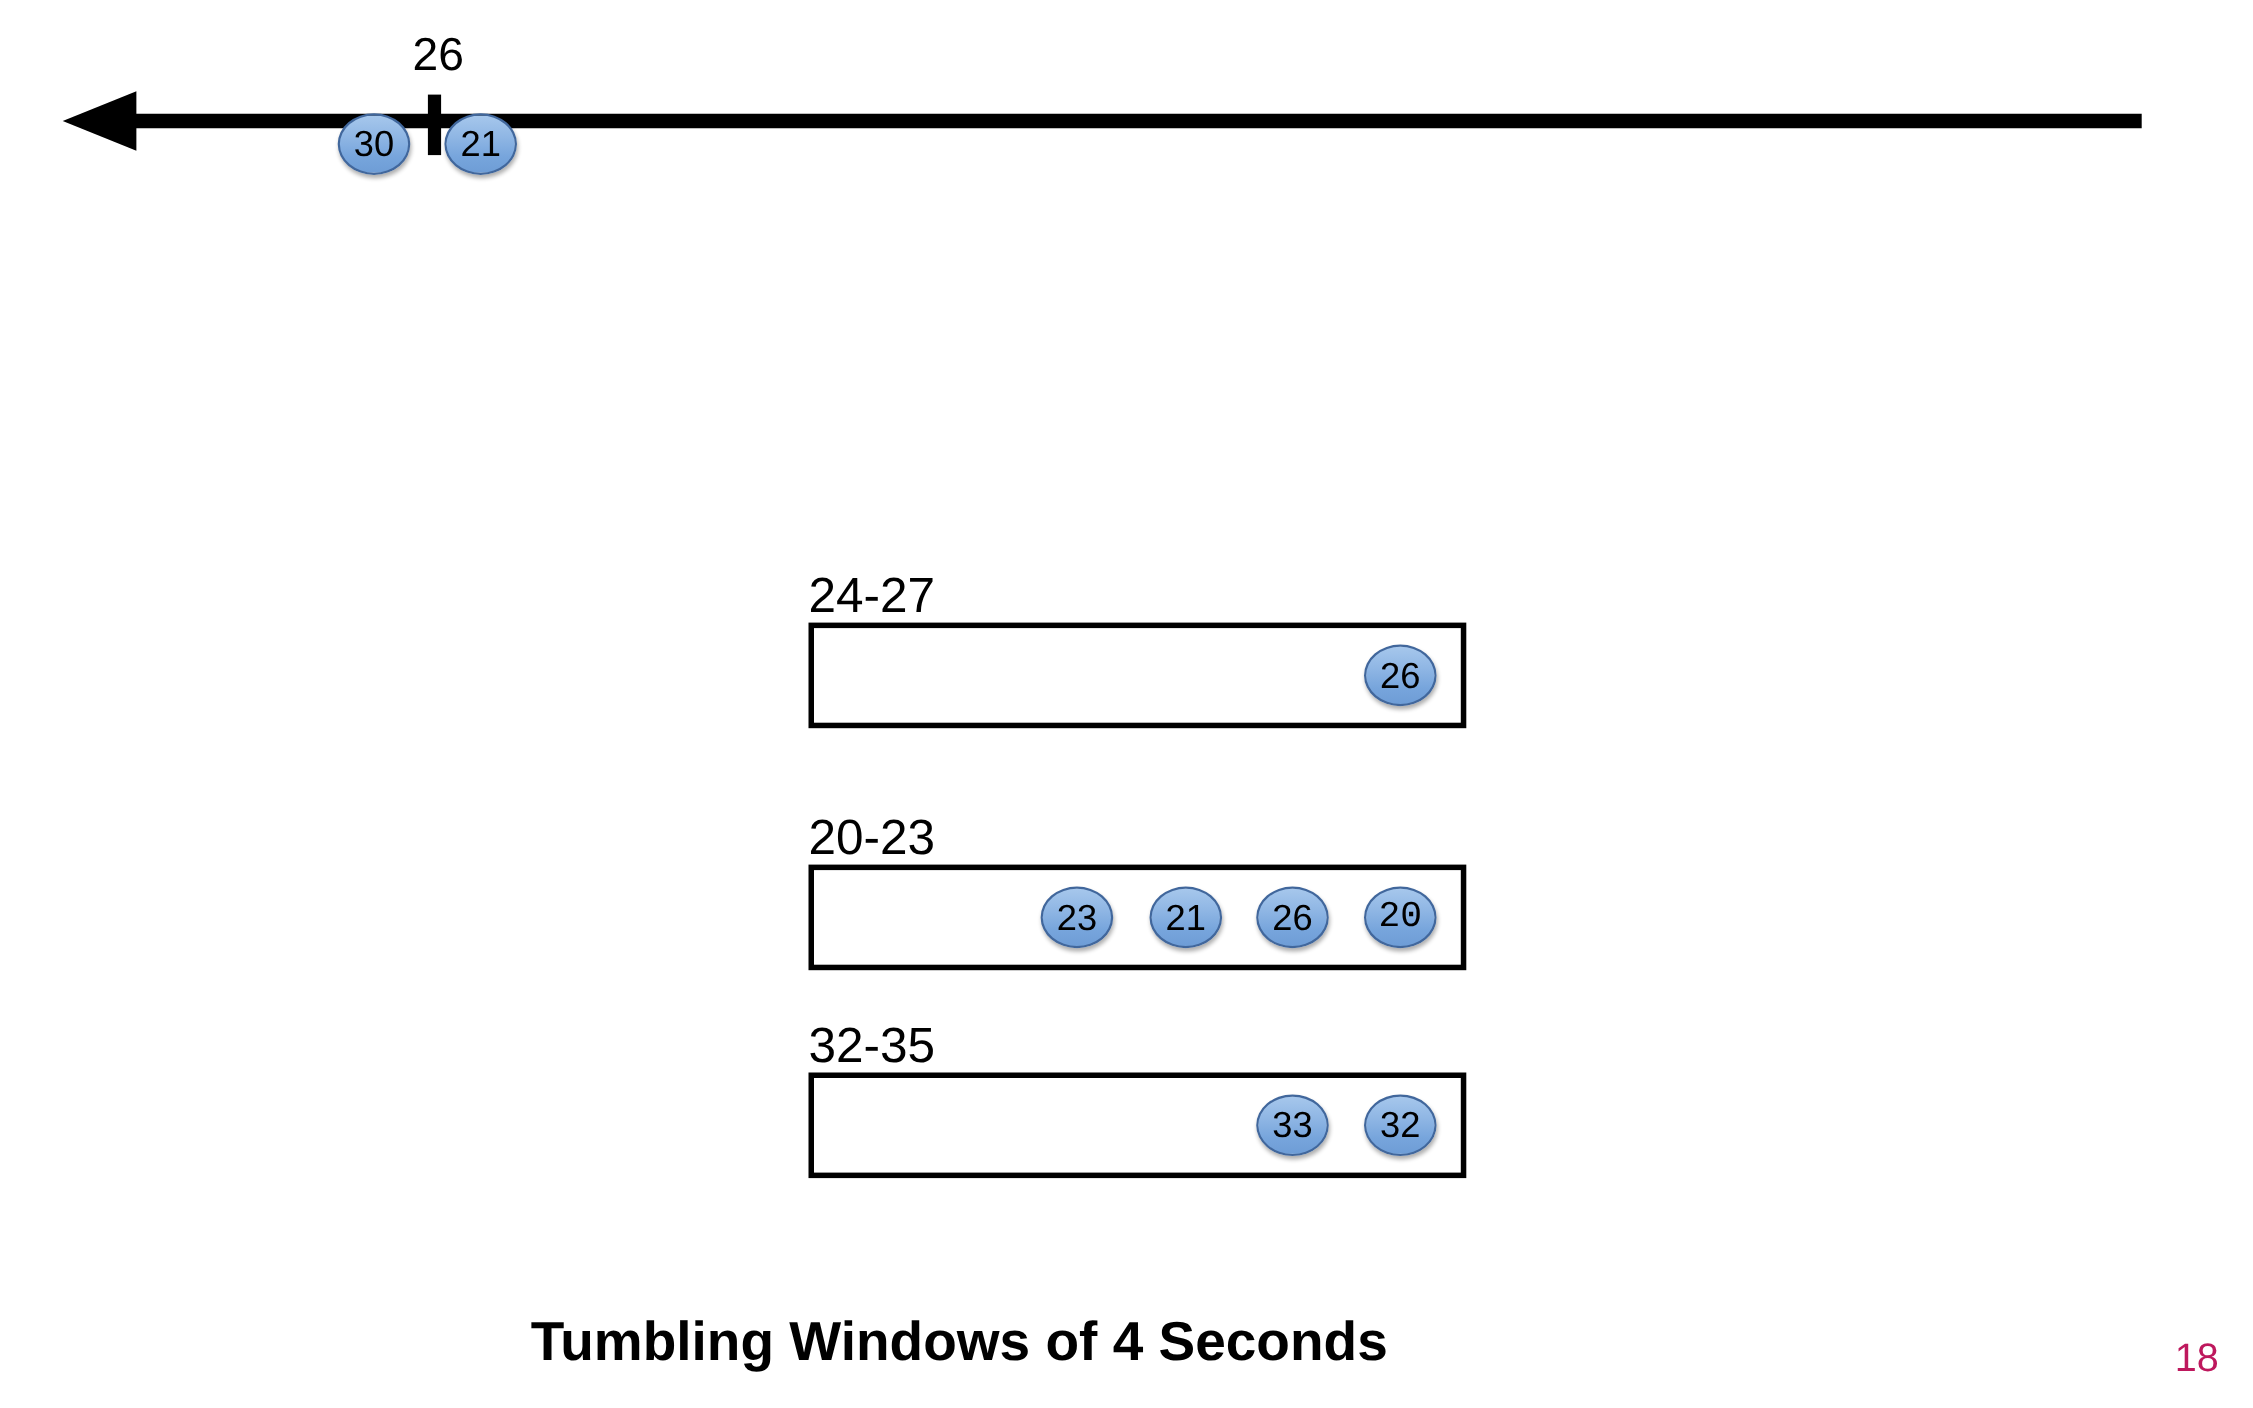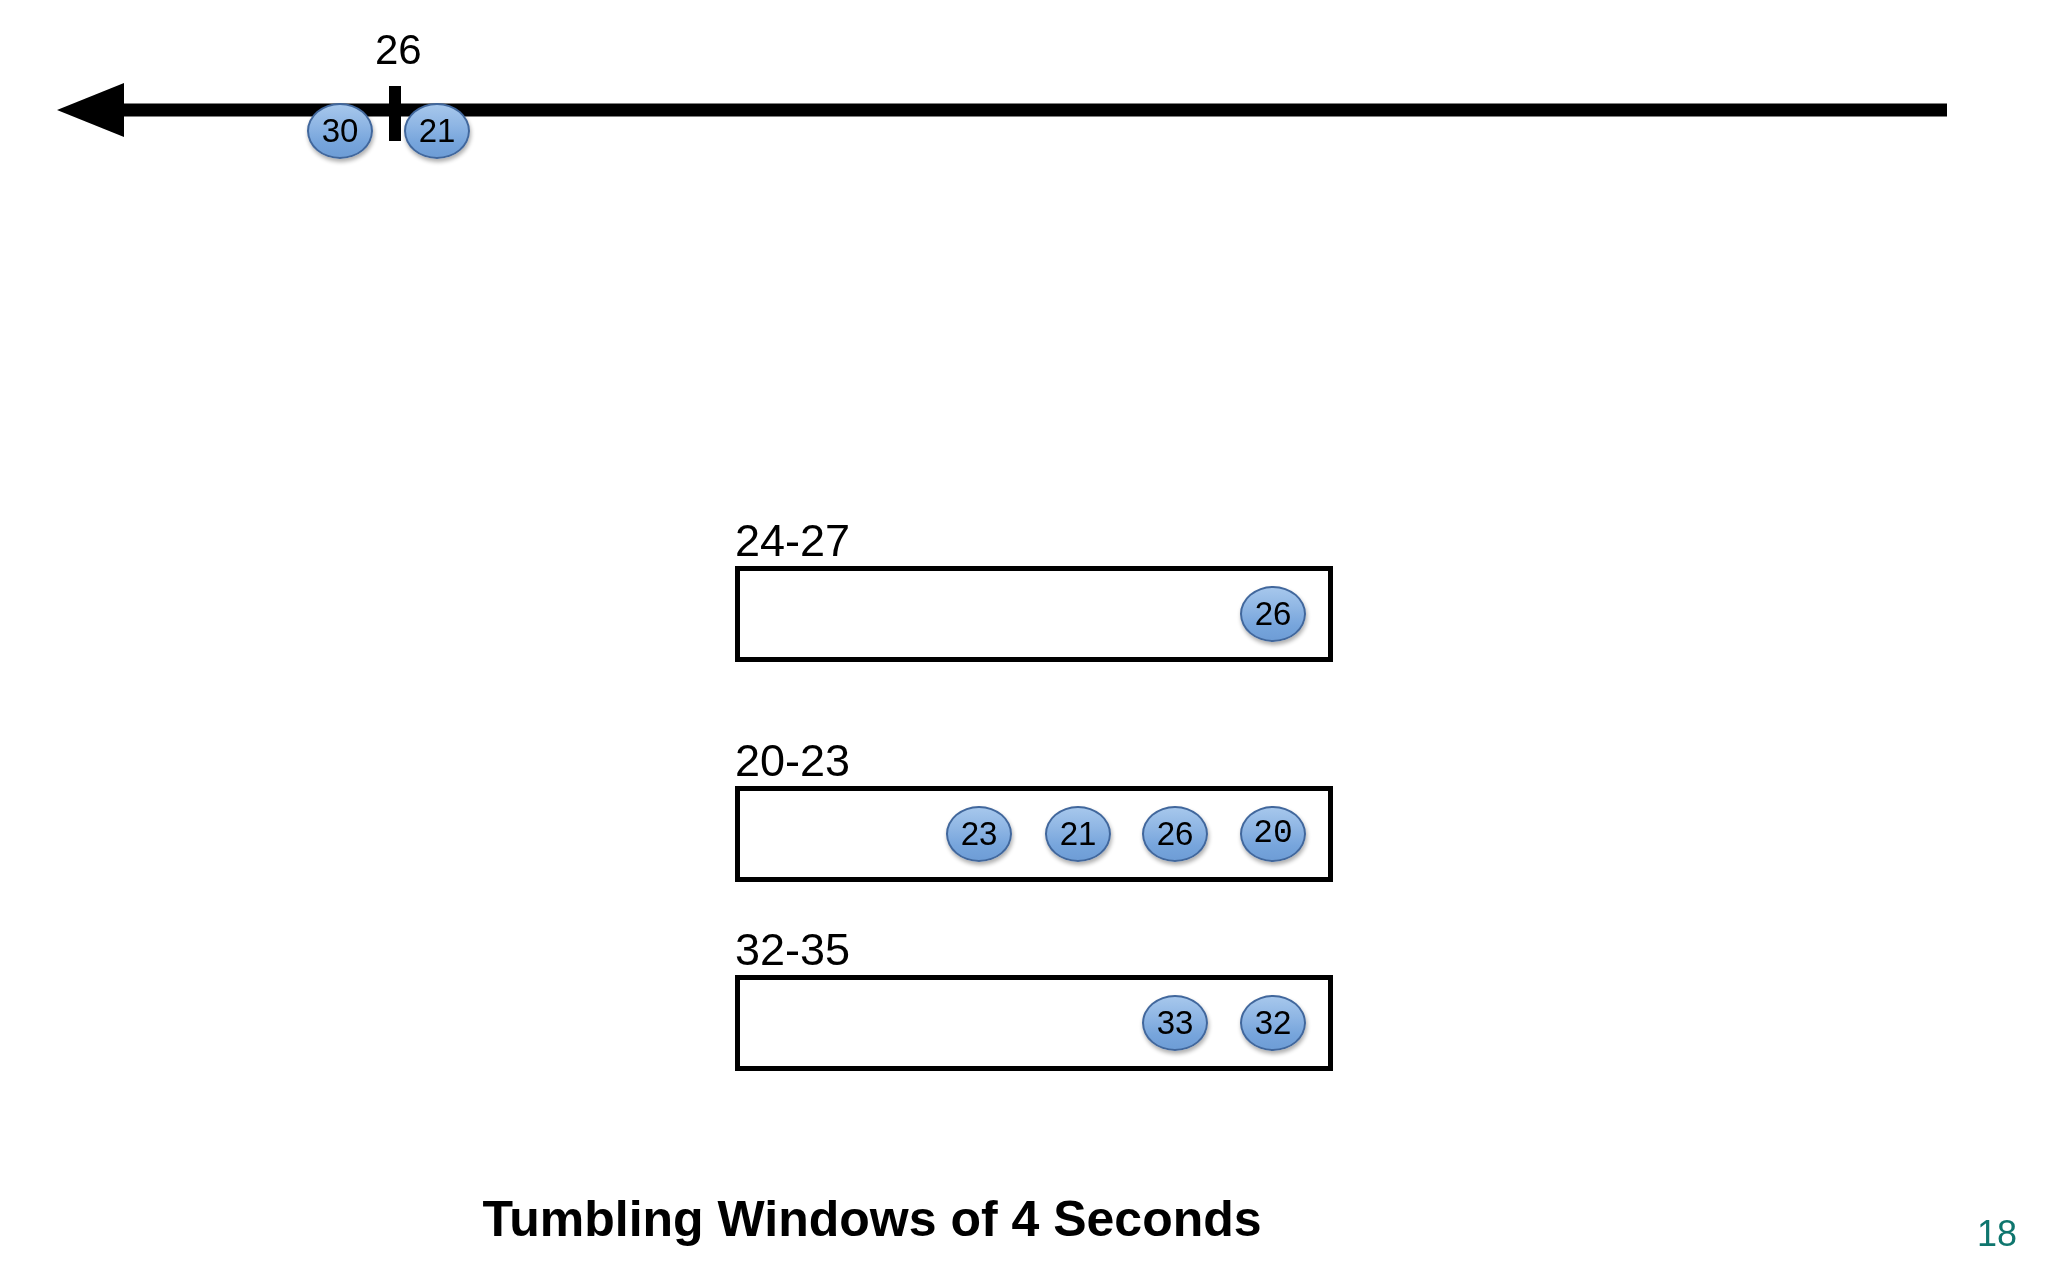--- a/index.html
+++ b/index.html
@@ -113,21 +113,21 @@
     text-align: center;
     font-size: 50px;
     font-weight: bold;
     color: #000000;
     letter-spacing: 0px;
     white-space: nowrap;
   }
   .page-number {
     position: absolute;
     font-size: 36px;
-    color: #0f766e;
+    color: #be185d;
     font-weight: 400;
     line-height: 1;
   }
 </style>
 </head>
 <body>
 
 <div id="slide">
 
   <div class="timeline-layer">

